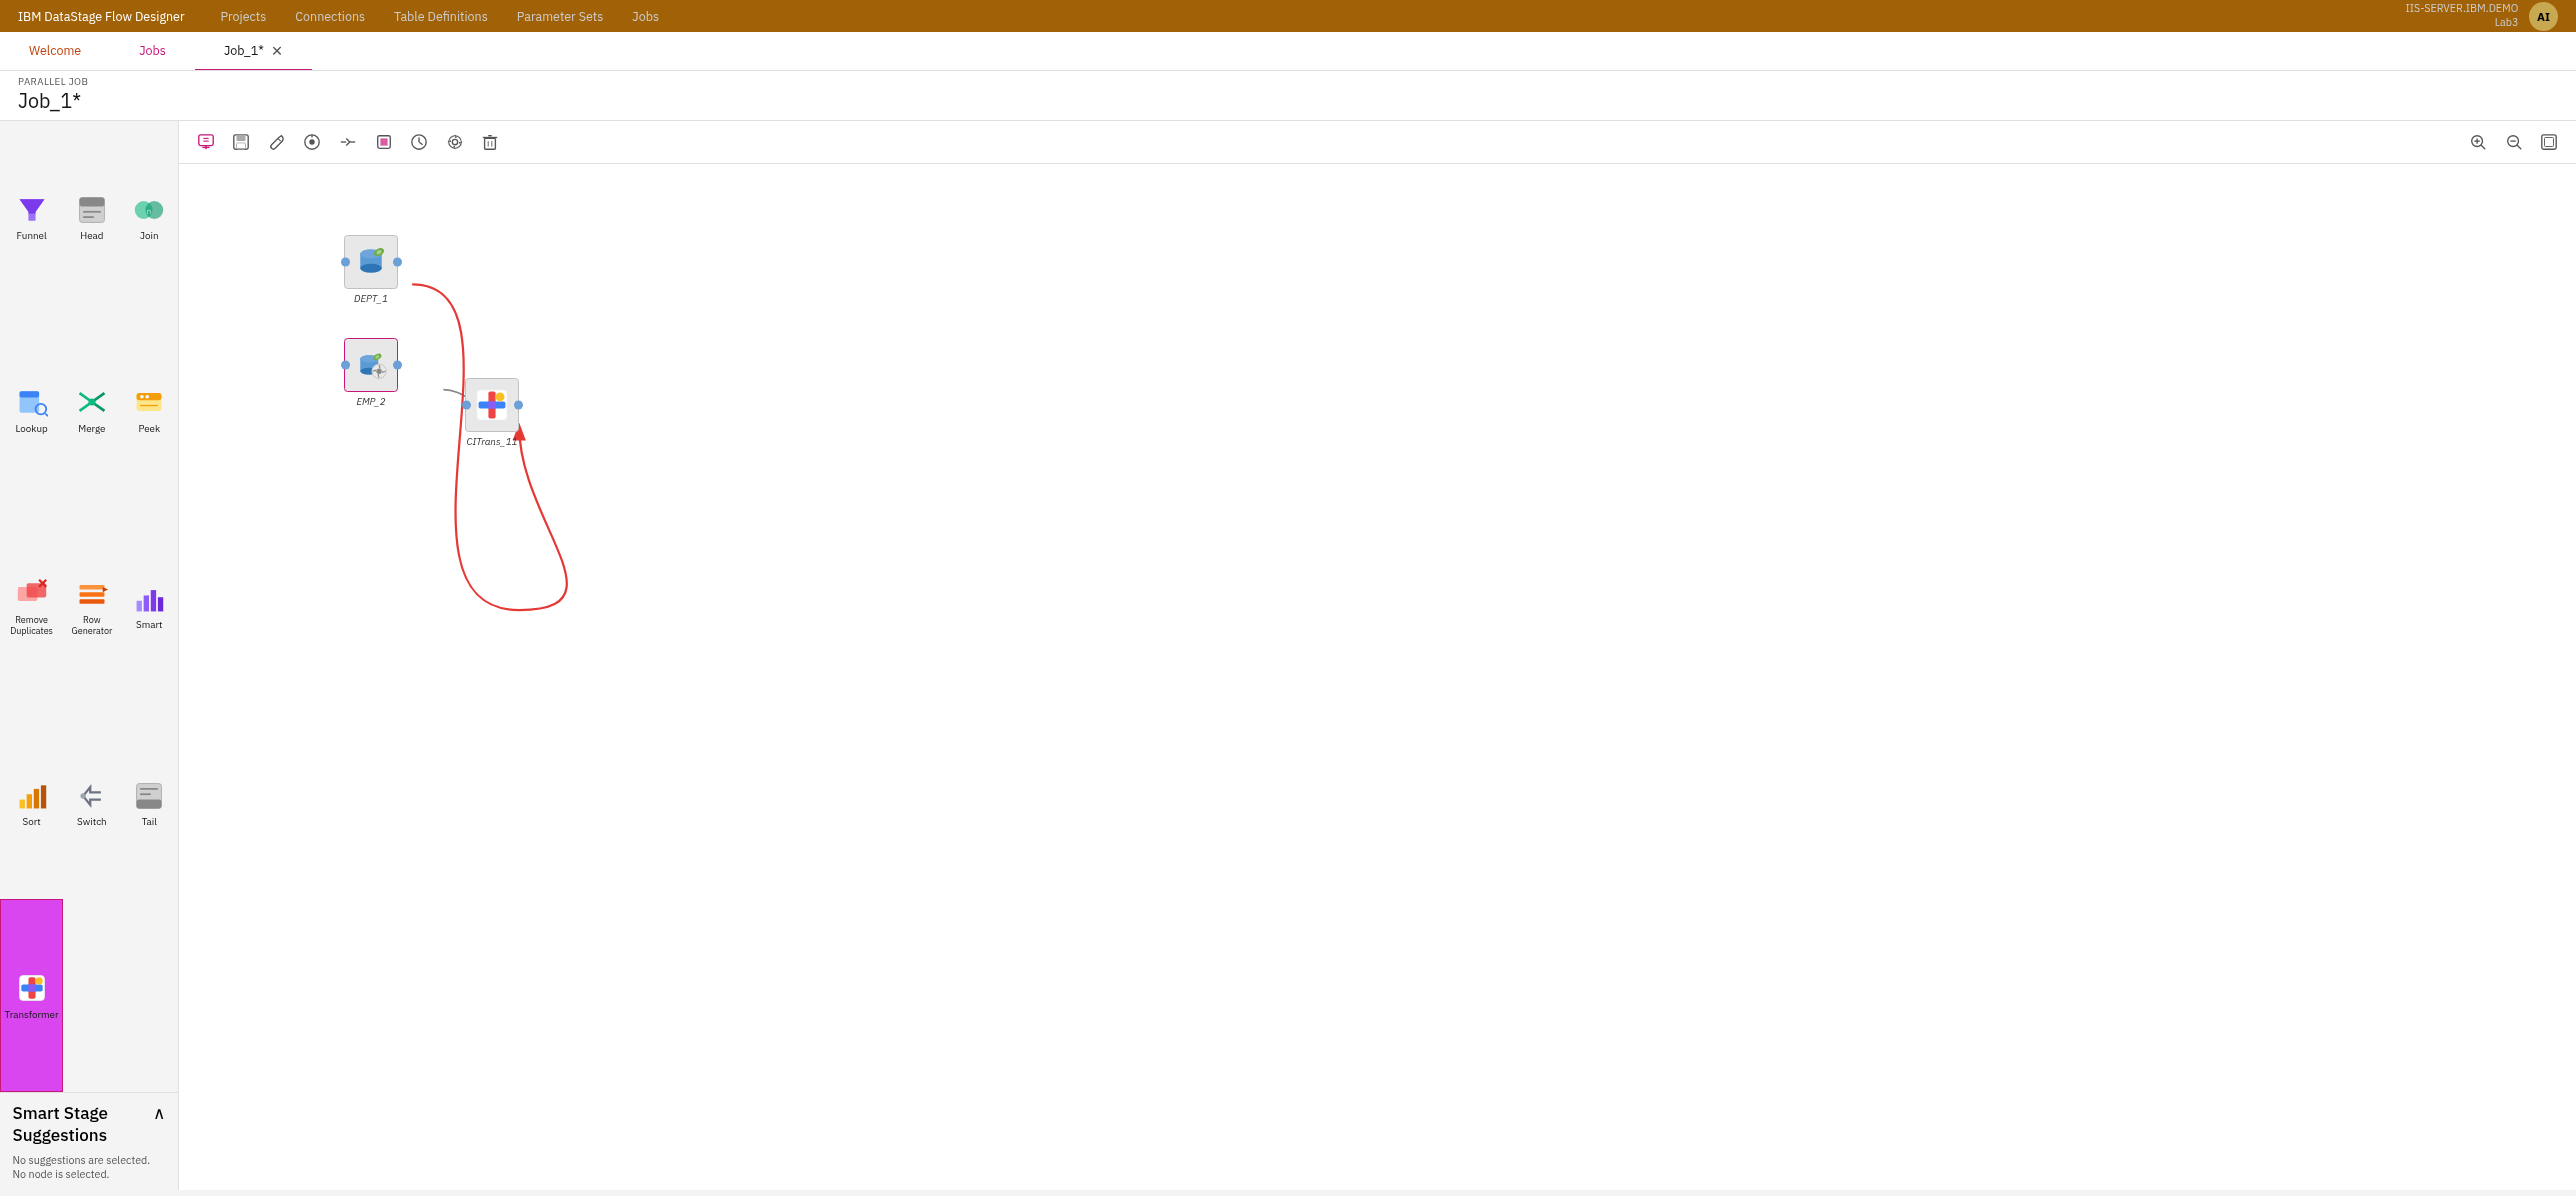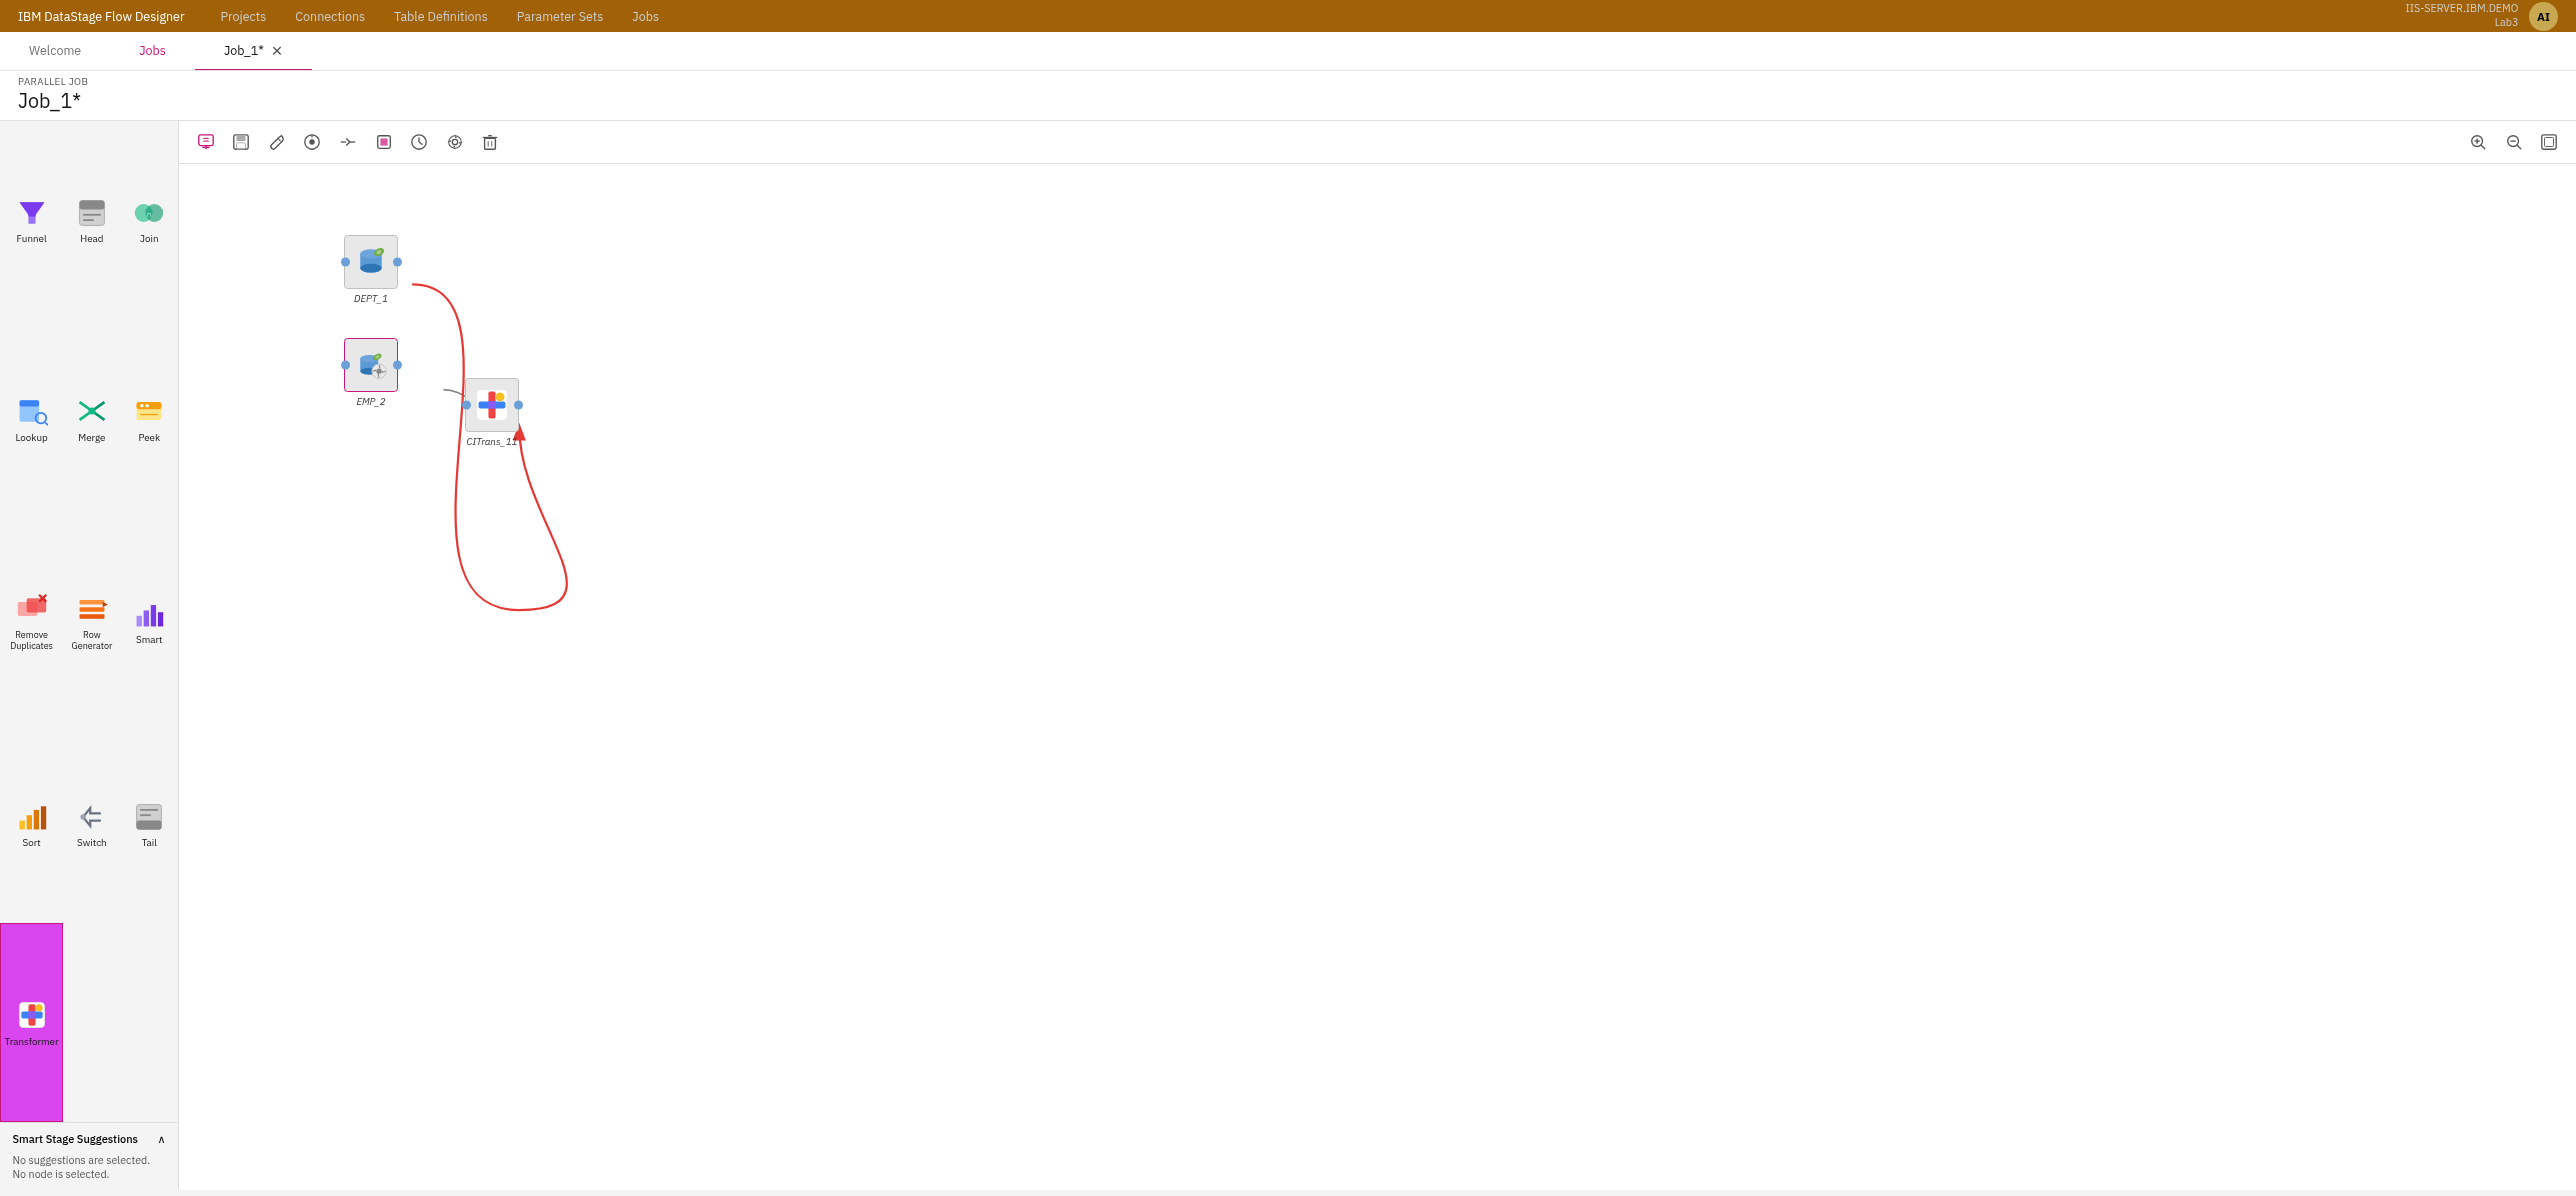--- a/index.html
+++ b/index.html
@@ -152,23 +152,23 @@
     }
 
     
     .smart-suggestions {
       border-top: 0.9px solid #e0e0e0;
       background: #f4f4f4;
       padding: 9px 12.5px;
     }
     .smart-suggestions-header {
       display: flex;
-      align-items: flex-end;
+      align-items: flex-start;
       justify-content: space-between;
-      font-size: 11px;
+      font-size: 17px;
       font-weight: 500;
       margin-bottom: 7.1px;
     }
     .smart-suggestions-text {
       font-size: 10.7px;
       color: #555;
     }
 
     
     .canvas-toolbar {
@@ -278,21 +278,21 @@
     <div class="nav-server">
       <div>IIS-SERVER.IBM.DEMO</div>
       <div>Lab3</div>
     </div>
     <div class="nav-avatar">AI</div>
   </div>
 </nav>
 
 <div class="tabs-bar">
   <div class="tab">
-    <span style="color:#737373;">Welcome</span>
+    <span style="color:#c2410c;">Welcome</span>
   </div>
   <div class="tab">
     <span style="color:#c8177a;">Jobs</span>
   </div>
   <div class="tab active">
     <span>Job_1*</span>
     <span class="tab-close">✕</span>
   </div>
 </div>
 

